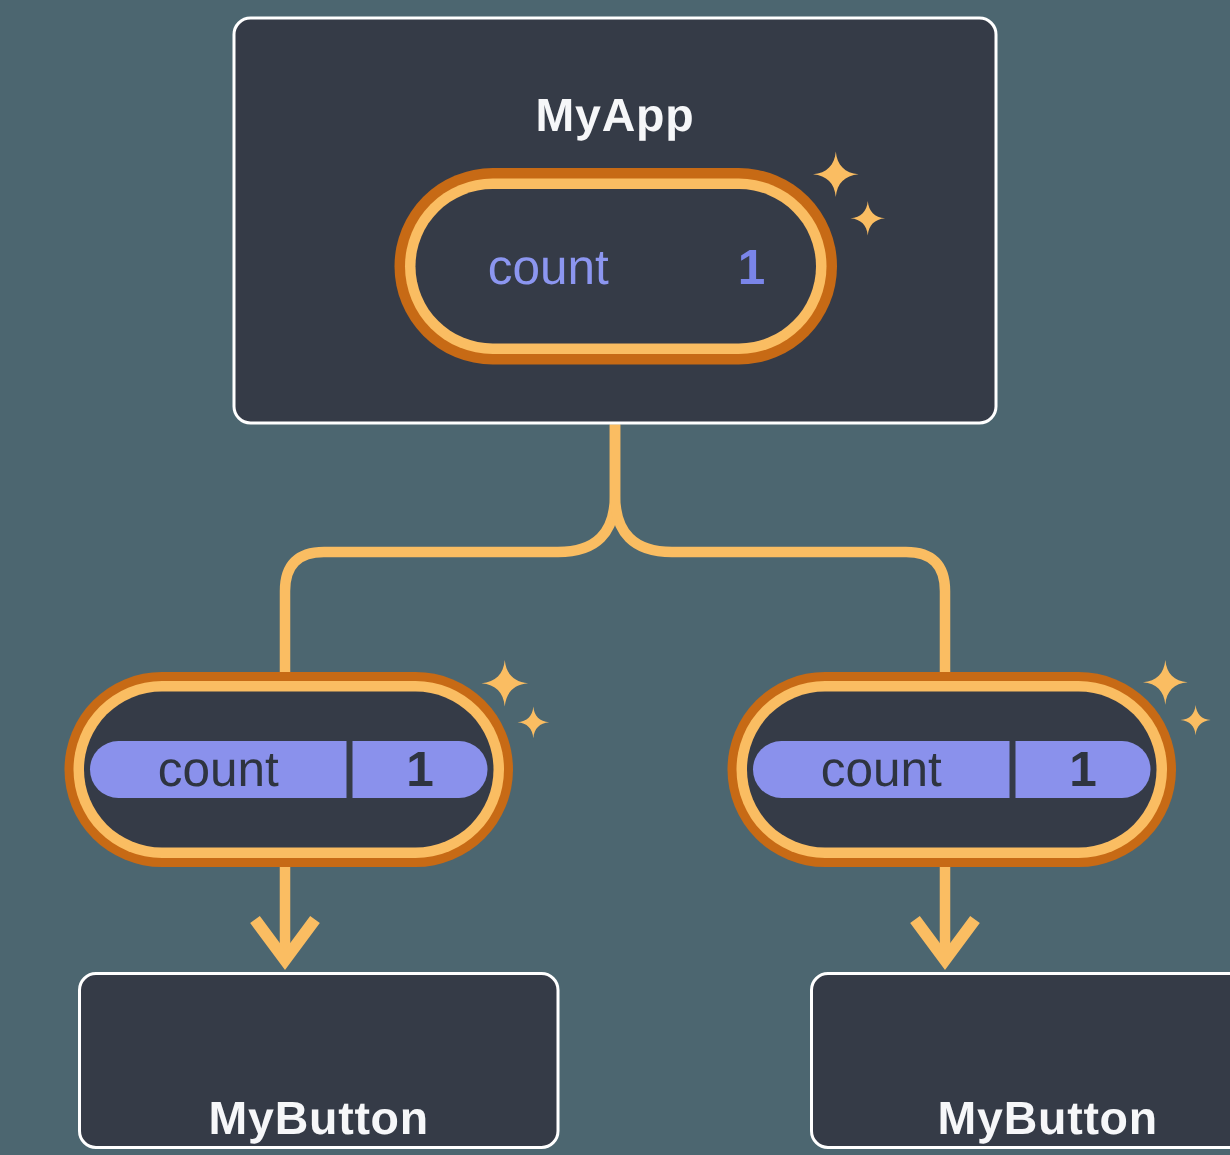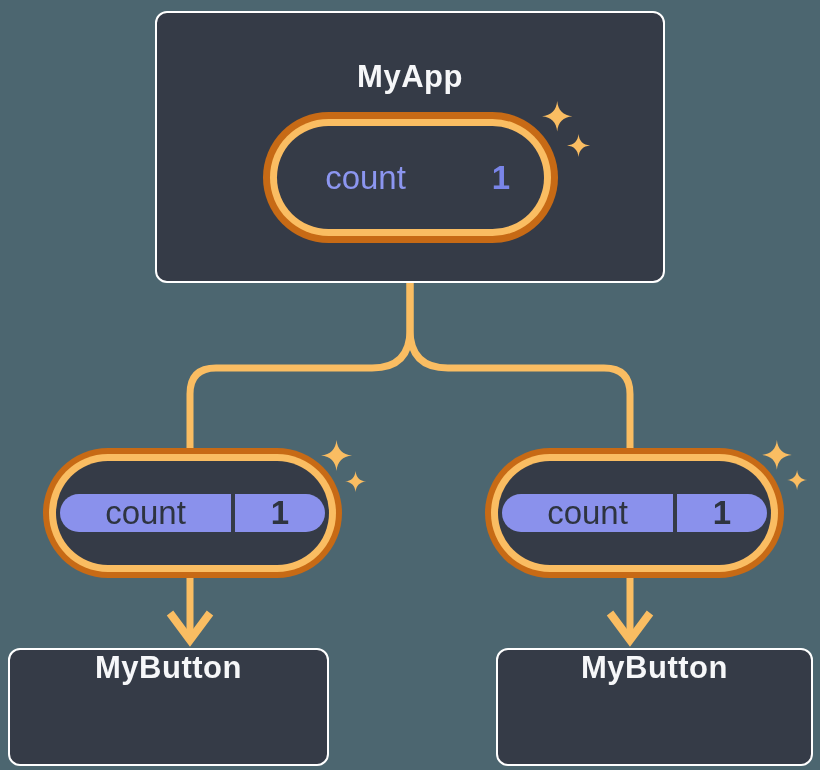--- a/index.html
+++ b/index.html
@@ -39,22 +39,23 @@
   .card-title {
     width: 100%;
     text-align: center;
     color: var(--light-text);
     font-size: 31px;
     font-weight: 600;
     letter-spacing: 0.5px;
   }
   .child-card {
     display: flex;
-    align-items: flex-start;
+    align-items: flex-end;
     justify-content: center;
+    margin-left: 44px;
   }
 
   
   .pill-outer {
     background: var(--orange-dark);
     border-radius: 999px;
     padding: 6px;
   }
   .pill-outer.state { padding: 7px; }
   .pill-mid {

